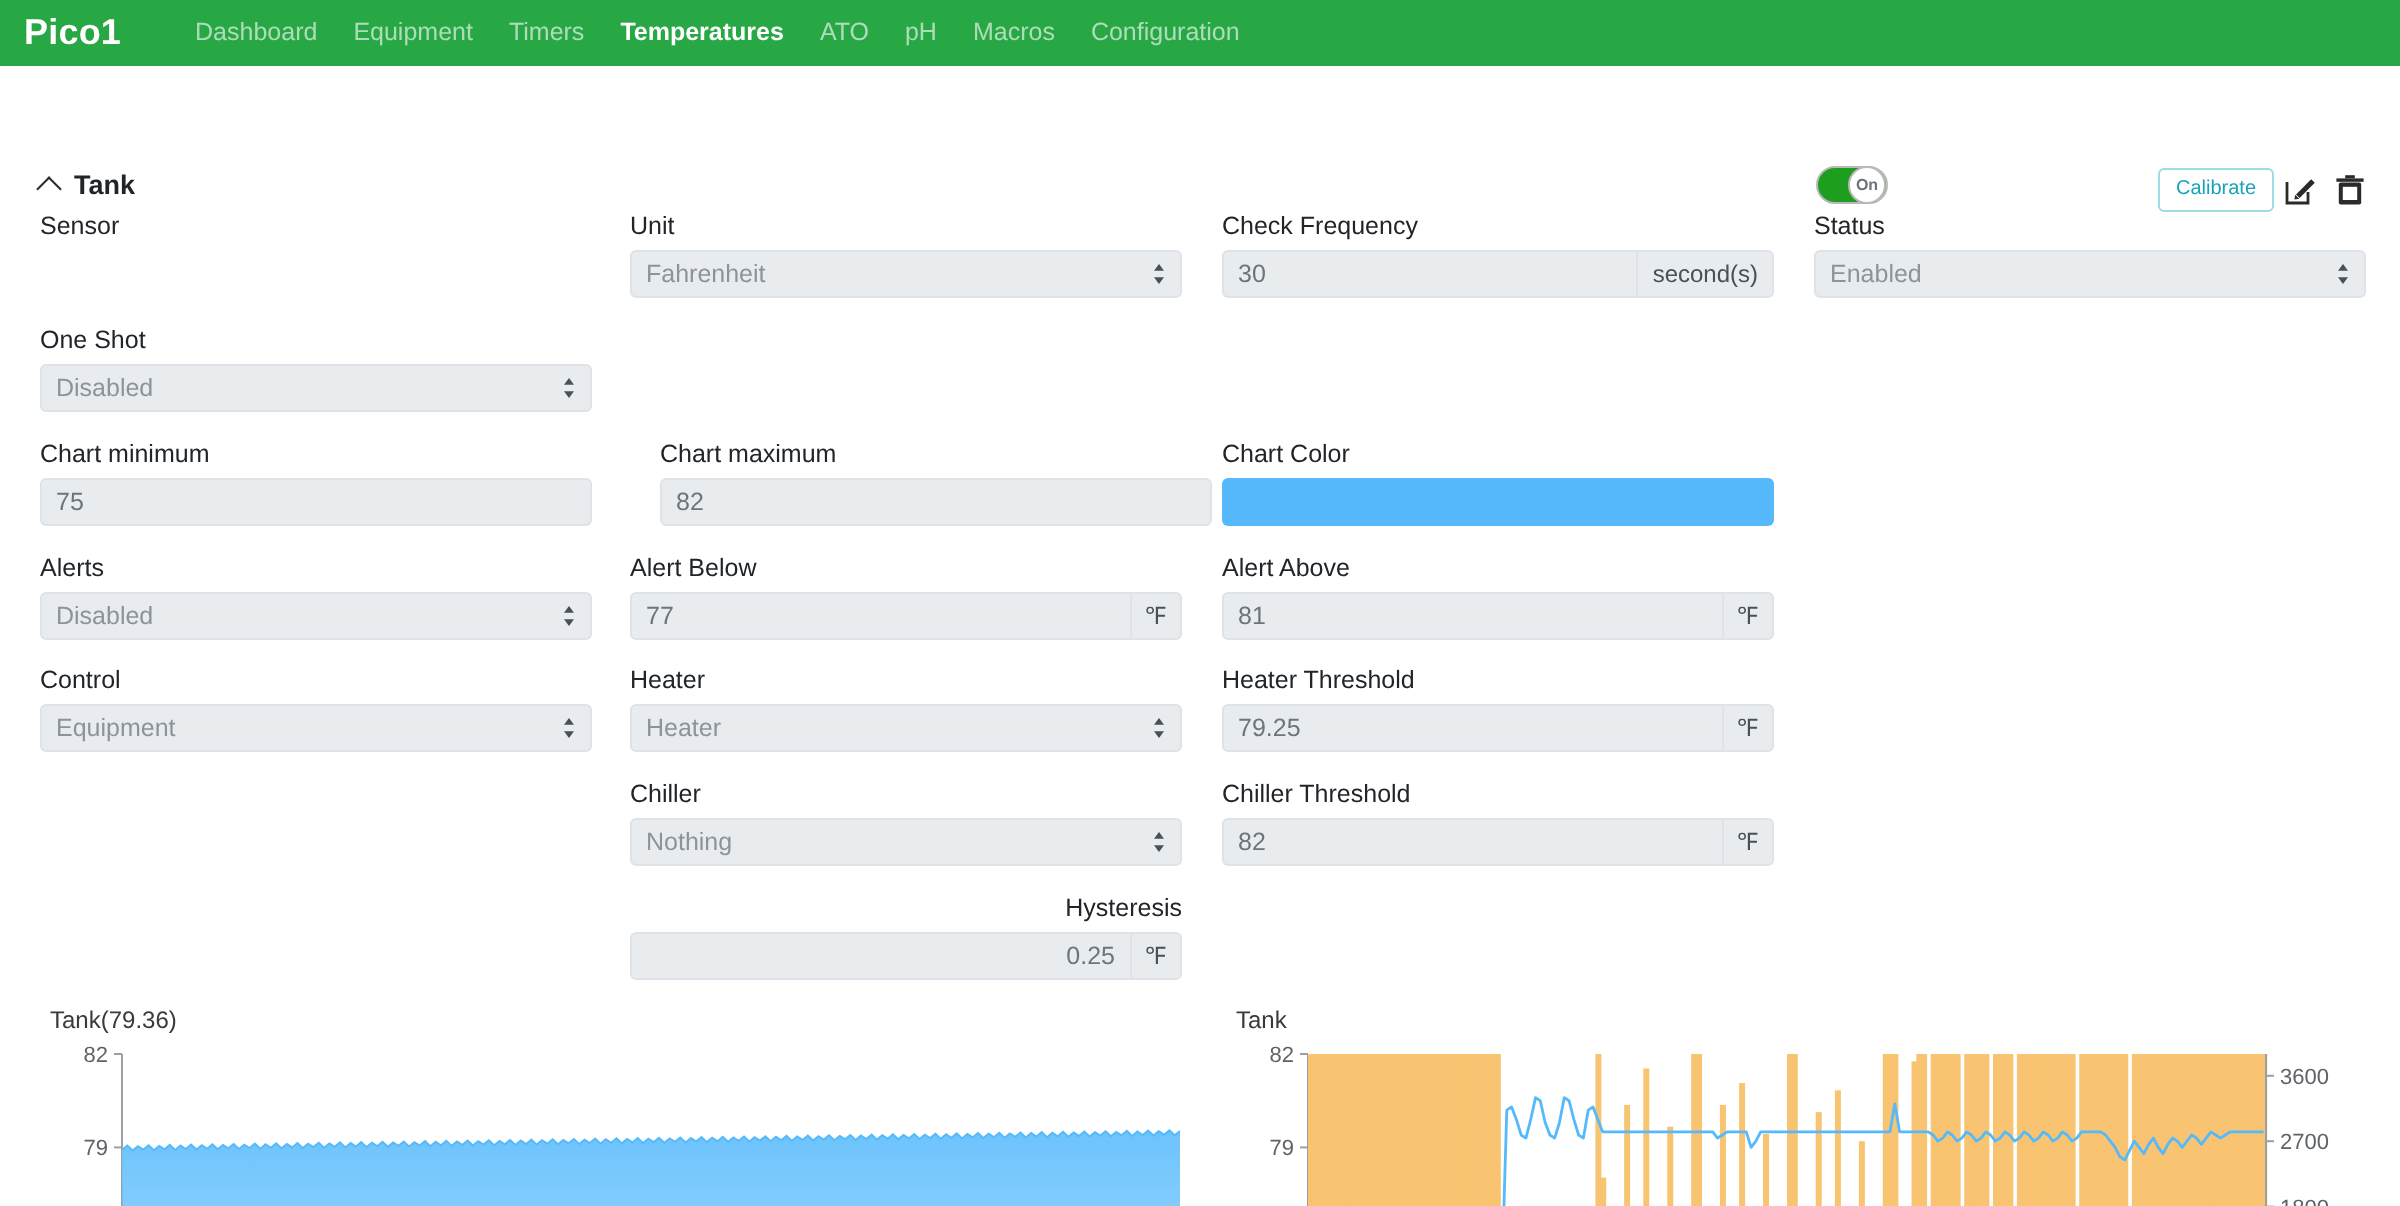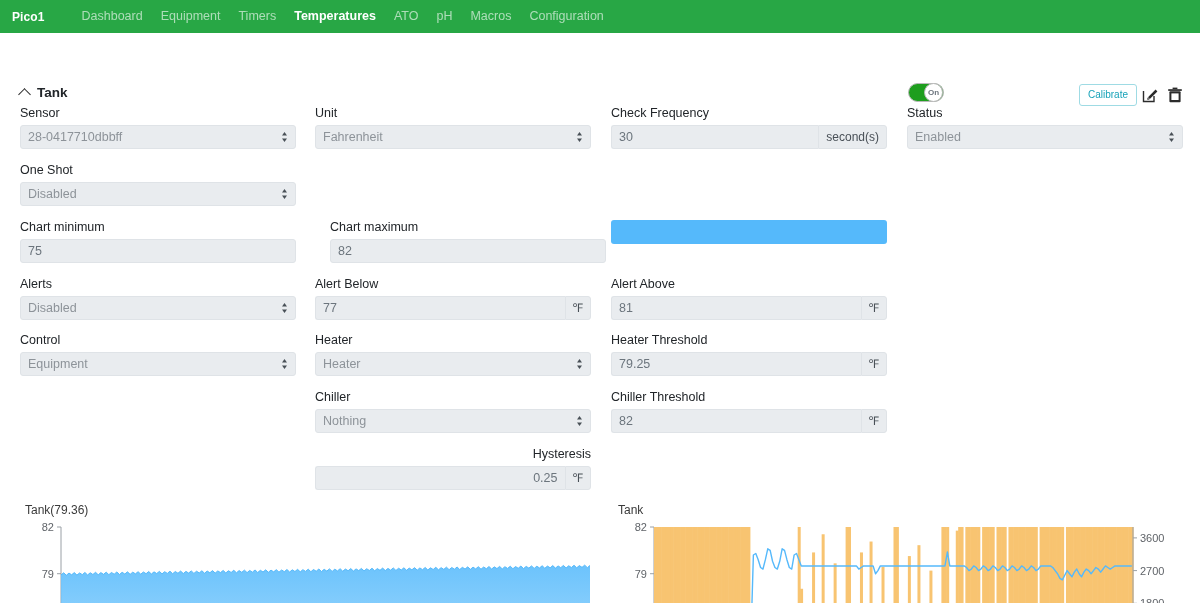--- a/index.html
+++ b/index.html
@@ -18,21 +18,21 @@
   .navbar {
     height: 33px;
     background: #28a745;
     display: flex;
     align-items: center;
     padding: 0 12px;
     overflow: hidden;
   }
   .brand {
     color: #ffffff;
-    font-size: 12px;
+    font-size: 18px;
     font-weight: bold;
     margin-right: 28px;
     letter-spacing: .1px;
     white-space: nowrap;
   }
   .nav-list { display: flex; align-items: center; gap: 0px; }
   .nav-item {
     color: rgba(255,255,255,.62);
     font-size: 12.5px;
     padding: 0 9px;
@@ -221,29 +221,20 @@
     <svg width="18" height="18" viewBox="0 0 18 18">
       <rect x="3.4" y="5.2" width="11.2" height="11" rx="1" fill="#2b2b2b"></rect>
       <rect x="5.4" y="7.4" width="7.2" height="6.6" fill="#ffffff"></rect>
       <rect x="2.2" y="3.2" width="13.6" height="1.7" fill="#2b2b2b"></rect>
       <rect x="6.6" y="1.6" width="4.8" height="1.6" fill="#2b2b2b"></rect>
     </svg>
   </div>
 
   <div class="field" style="left:20px; top:73px; width:276px;">
     <label class="lbl">Sensor</label>
-    <div class="ctl">
-      <span>28-0417710dbbff</span>
-      <span class="sel-arrow">
-        <svg width="7" height="12" viewBox="0 0 7 12">
-            <path d="M3.5 1 L6 4.4 L1 4.4 Z" fill="#495057"></path>
-            <path d="M3.5 11 L6 7.6 L1 7.6 Z" fill="#495057"></path>
-          </svg>
-      </span>
-    </div>
   </div>
 
   <div class="field" style="left:315px; top:73px; width:276px;">
     <label class="lbl">Unit</label>
     <div class="ctl">
       <span>Fahrenheit</span>
       <span class="sel-arrow">
         <svg width="7" height="12" viewBox="0 0 7 12">
             <path d="M3.5 1 L6 4.4 L1 4.4 Z" fill="#495057"></path>
             <path d="M3.5 11 L6 7.6 L1 7.6 Z" fill="#495057"></path>
@@ -290,20 +281,21 @@
     <label class="lbl">Chart minimum</label>
     <div class="ctl val">75</div>
   </div>
 
   <div class="field" style="left:330px; top:187px; width:276px;">
     <label class="lbl">Chart maximum</label>
     <div class="ctl val">82</div>
   </div>
 
   <div class="field" style="left:611px; top:187px; width:276px;">
+    <label class="lbl">Chart Color</label>
     <div class="colorbox" id="chart-color-swatch" style="background: rgb(85, 185, 251);"></div>
   </div>
 
   <div class="field" style="left:20px; top:244px; width:276px;">
     <label class="lbl">Alerts</label>
     <div class="ctl">
       <span>Disabled</span>
       <span class="sel-arrow">
         <svg width="7" height="12" viewBox="0 0 7 12">
             <path d="M3.5 1 L6 4.4 L1 4.4 Z" fill="#495057"></path>

